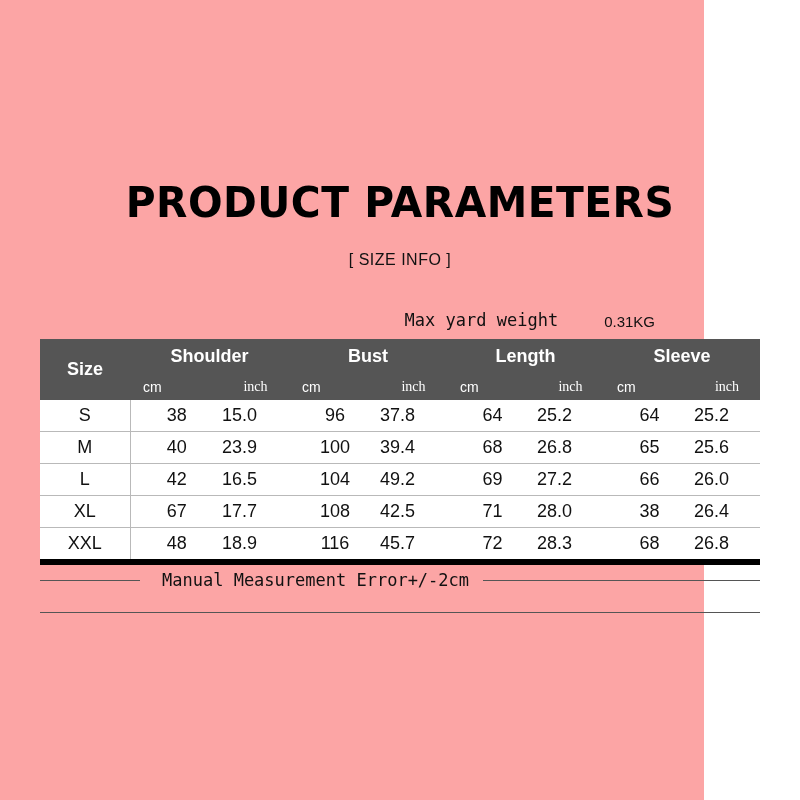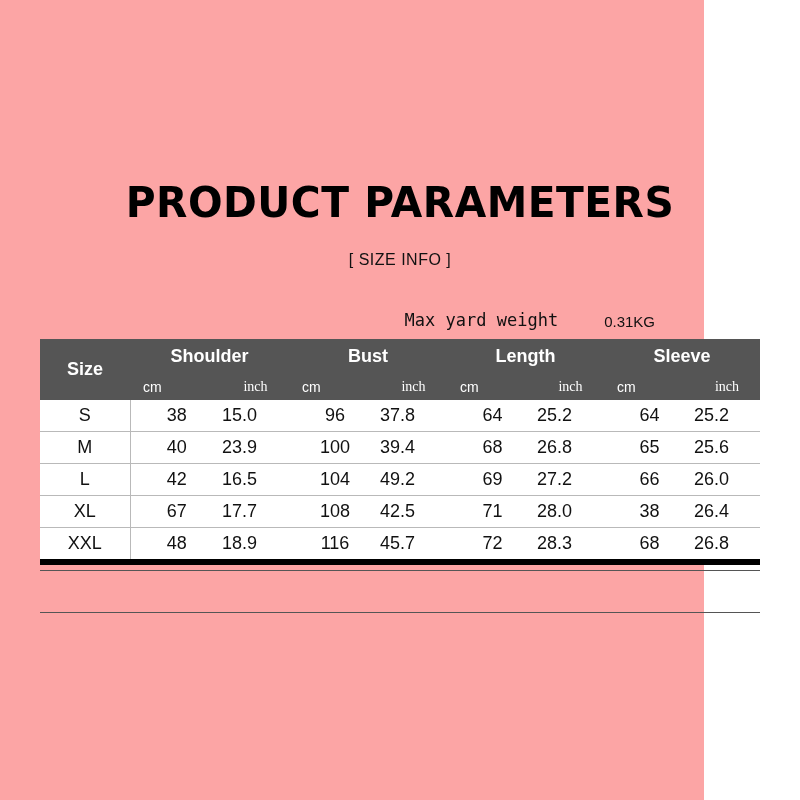--- a/index.html
+++ b/index.html
@@ -259,18 +259,19 @@
         <td class="cm-col">72</td>
         <td class="inch-col">28.3</td>
         <td class="cm-col">68</td>
         <td class="inch-col">26.8</td>
       </tr>
     </tbody>
   </table>
 
   <div class="note-wrap">
     <div class="note-line left"></div>
+    <div class="note-text">Manual Measurement Error+/-2cm</div>
     <div class="note-line right"></div>
   </div>
 
   <div class="bottom-rule"></div>
 
 </div>
 
 </body></html>

